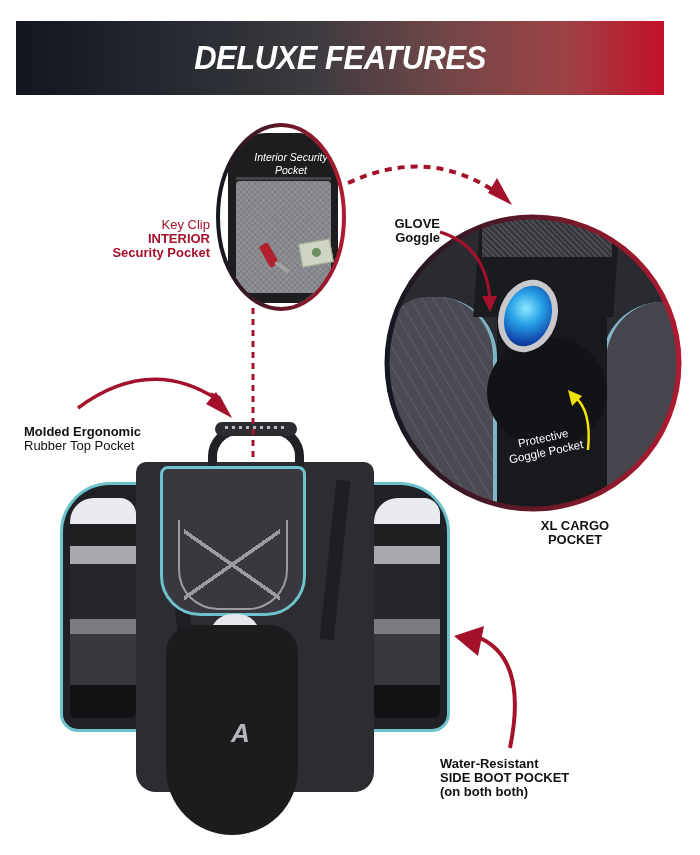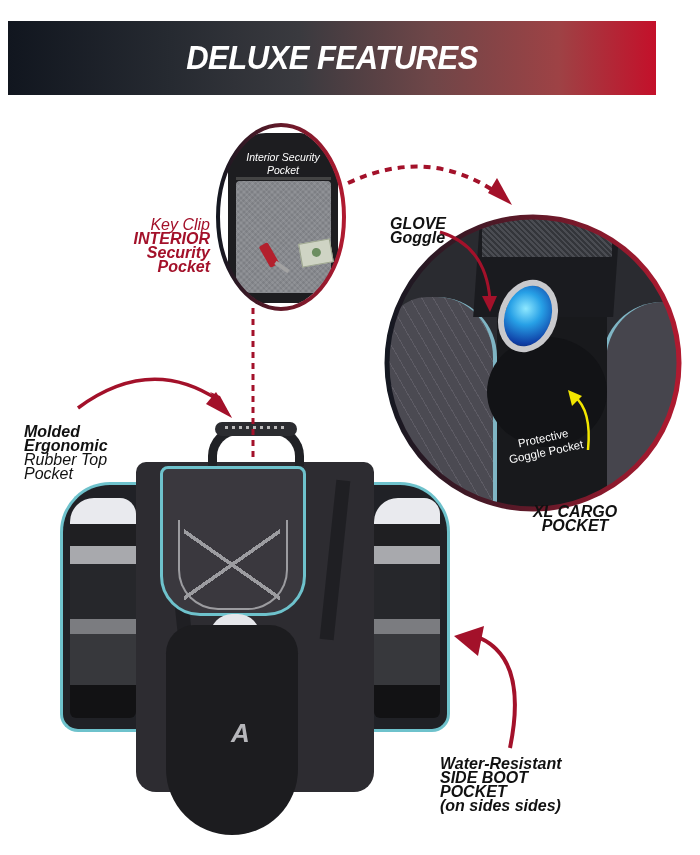--- a/index.html
+++ b/index.html
@@ -1,29 +1,29 @@
 <!DOCTYPE html>
 <html><head>
 <meta charset="utf-8">
 <style>
   * { box-sizing: border-box; margin: 0; padding: 0; }
   html, body { width: 700px; height: 855px; background: #ffffff; overflow: hidden; }
   body { position: relative; font-family: "Liberation Sans", sans-serif; }
 
   .banner {
-    position: absolute; left: 8px; top: 21px; width: 648px; height: 74px;
+    position: absolute; left: 16px; top: 21px; width: 648px; height: 74px;
     background: linear-gradient(90deg, #11161f 0%, #262a31 25%, #3a3a3f 45%, #6e4648 65%, #9e4245 85%, #c4102a 100%);
     display: flex; align-items: center; justify-content: center;
   }
   .banner-title {
     color: #fff; font-size: 31px; font-weight: bold; font-style: italic;
     letter-spacing: -0.5px; transform: scaleY(1.1);
   }
 
-  .label { position: absolute; font-style: italic; font-size: 16px; line-height: 14px; color: #111; }
+  .label { position: absolute; font-size: 13px; line-height: 14px; color: #111; }
   .label .b { font-weight: bold; display: block; }
   .label .n { display: block; }
   .red { color: #a3112a; }
 
   svg.overlay { position: absolute; left: 0; top: 0; width: 700px; height: 855px; pointer-events: none; }
 
   
   .inset-pocket {
     position: absolute; left: 218px; top: 127px; width: 125px; height: 180px;
     border-radius: 50%; overflow: hidden; background: #fff;
@@ -34,21 +34,21 @@
   }
   .pocket-mesh {
     position: absolute; left: 8px; top: 48px; width: 95px; height: 112px;
     background:
       repeating-linear-gradient(45deg, rgba(255,255,255,0.08) 0 2px, transparent 2px 4px),
       repeating-linear-gradient(-45deg, rgba(255,255,255,0.08) 0 2px, transparent 2px 4px),
       #7d7f84;
     border-radius: 4px 4px 16px 16px;
   }
   .pocket-zip { position: absolute; left: 8px; top: 44px; width: 95px; height: 3px; background: #444; }
-  .pocket-title { position: absolute; left: 0; top: 18px; width: 110px; text-align: center; color: #fff; font-style: italic; font-size: 10.5px; line-height: 13px; }
+  .pocket-title { position: absolute; left: 8px; top: 18px; width: 110px; text-align: center; color: #fff; font-style: italic; font-size: 10.5px; line-height: 13px; }
   .money { position: absolute; left: 64px; top: 60px; width: 32px; height: 24px; background: #cfd4c4; transform: rotate(-10deg); border: 1px solid #9aa38c; }
   .money::after { content: ""; position: absolute; left: 11px; top: 6px; width: 9px; height: 9px; border-radius: 50%; background: #6c8d60; }
   .keyfob { position: absolute; left: 28px; top: 62px; width: 10px; height: 24px; background: #b3202d; transform: rotate(-30deg); border-radius: 2px; }
   .key { position: absolute; left: 38px; top: 84px; width: 16px; height: 4px; background: #a2a2a2; transform: rotate(35deg); }
 
   
   .inset-cargo {
     position: absolute; left: 387px; top: 217px; width: 292px; height: 292px;
     border-radius: 50%; overflow: hidden; background: #2a2b30;
   }
@@ -171,27 +171,27 @@
   <span class="n">Key Clip</span>
   <span class="b">INTERIOR</span>
   <span class="b">Security Pocket</span>
 </div>
 
 <div class="label" style="left:390px; top:217px; text-align:right; width:50px;">
   <span class="b">GLOVE</span>
   <span class="b">Goggle</span>
 </div>
 
-<div class="label" style="left:530px; top:505px; text-align:center; width:90px;">
+<div class="label" style="left:530px; top:519px; text-align:center; width:90px;">
   <span class="b">XL CARGO</span>
   <span class="b">POCKET</span>
 </div>
 
 <div class="label" style="left:24px; top:425px; width:130px;">
   <span class="b">Molded Ergonomic</span>
   <span class="n">Rubber Top Pocket</span>
 </div>
 
 <div class="label" style="left:440px; top:757px; width:130px; text-align:left;">
   <span class="b">Water-Resistant</span>
   <span class="b">SIDE BOOT POCKET</span>
-  <span class="b">(on sides sides)</span>
+  <span class="b">(on both both)</span>
 </div>
 
 </body></html>

